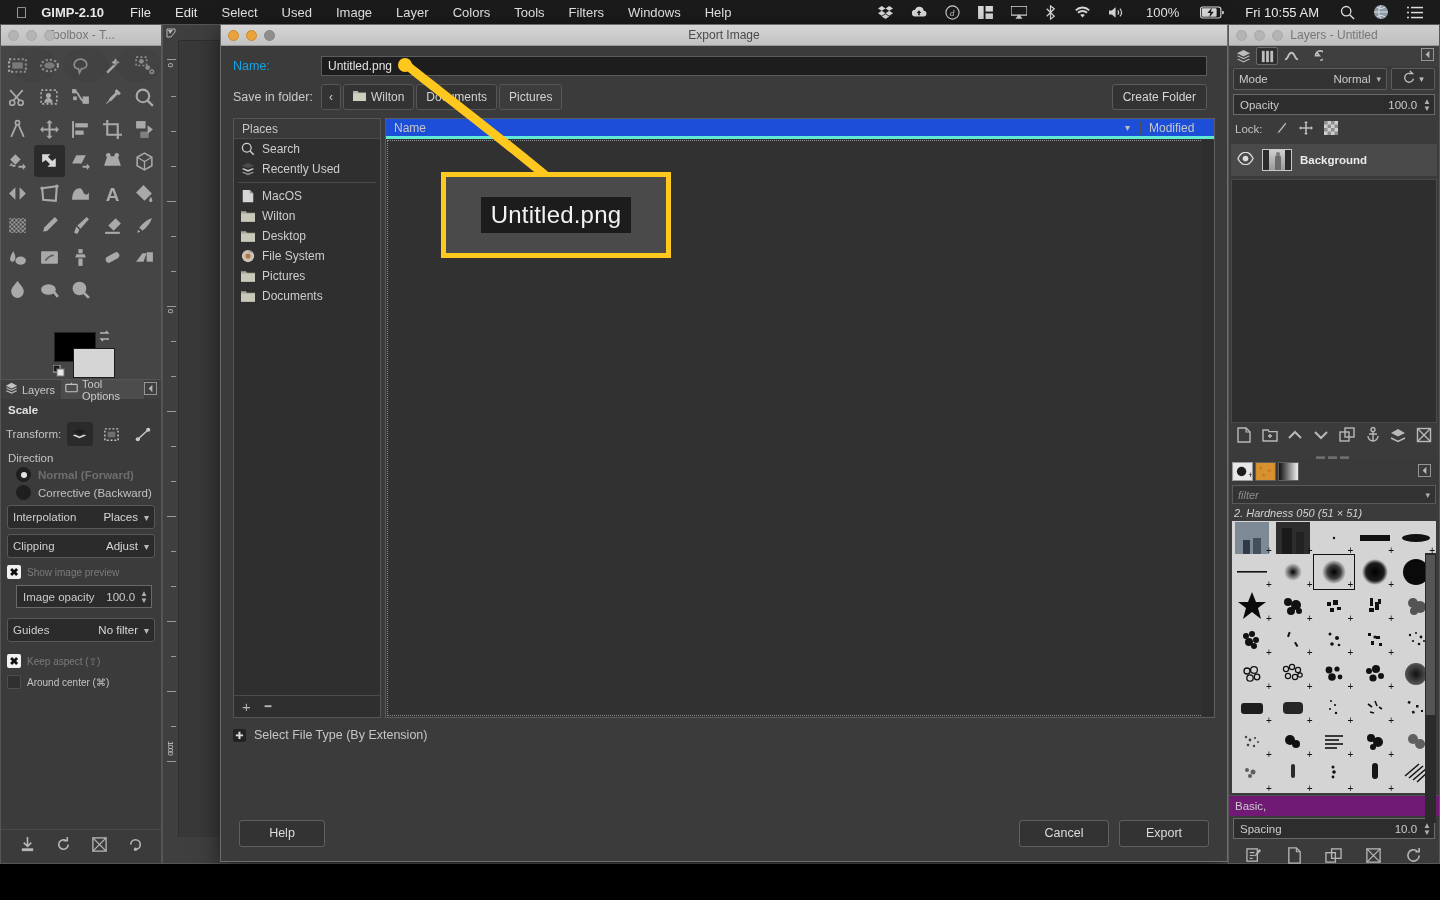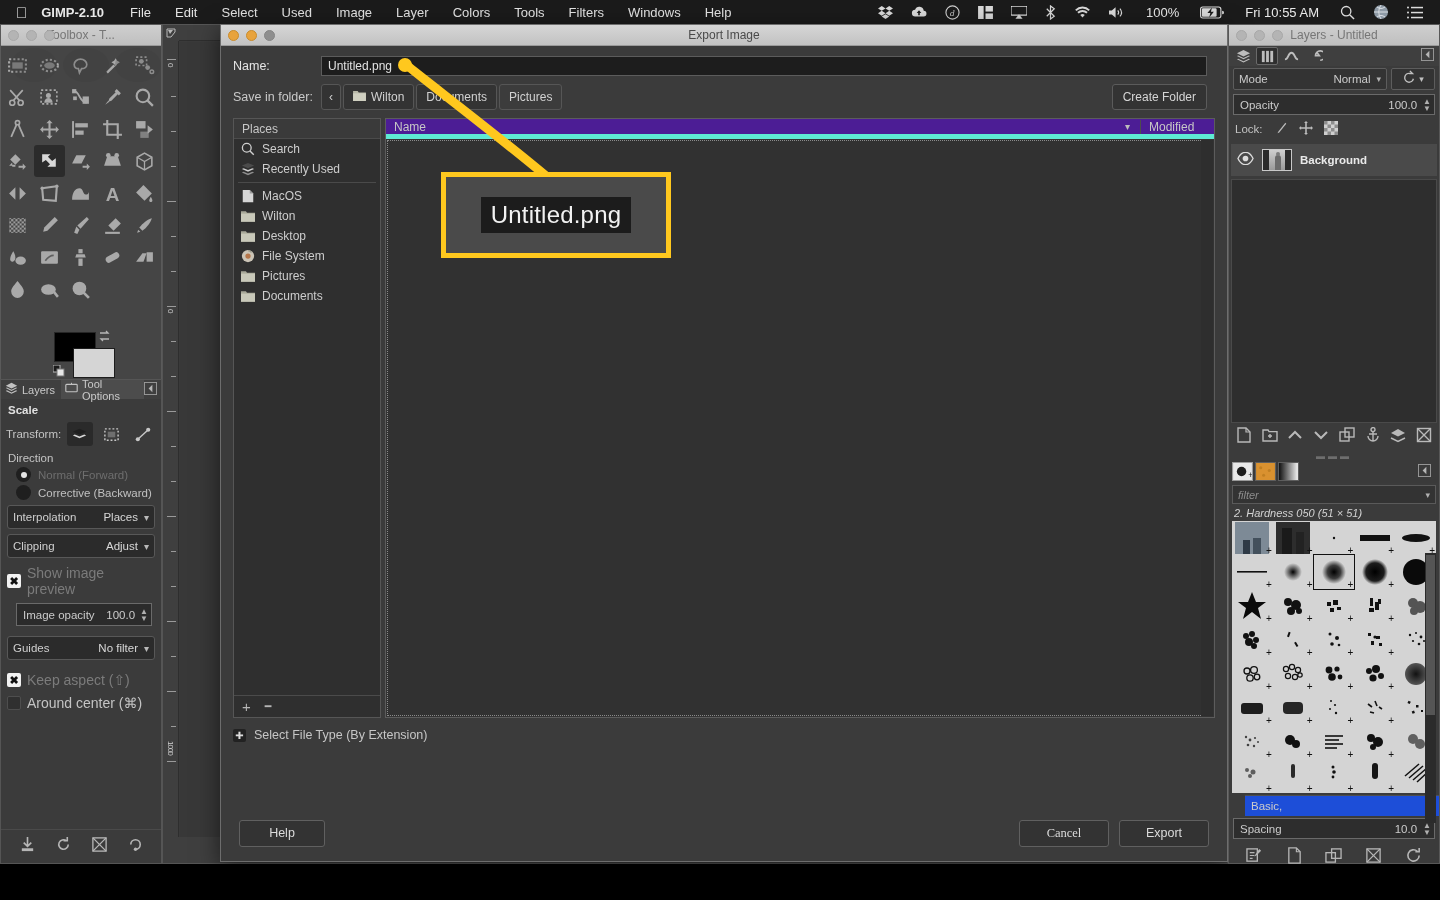--- a/index.html
+++ b/index.html
@@ -75,33 +75,33 @@
   .opt-title { font-weight: bold; color: #e0e0e0; font-size: 11.5px; margin: 1px 0 6px 2px; }
   .opt-row { display: flex; align-items: center; gap: 6px; margin-bottom: 6px; }
   .opt-label { color: #c4c4c4; }
   .tf-btn { width: 26px; height: 24px; display:flex; align-items:center; justify-content:center; border-radius:3px;}
   .tf-btn.sel { background: #2a2a2a; }
   .tf-btn svg { width:17px; height:17px; fill:#c8c8c8;}
   .radio-row { display:flex; align-items:center; gap:7px; margin: 3px 0 3px 10px; }
   .radio { width: 15px; height: 15px; border-radius:50%; background:#1f1f1f; display:flex; align-items:center; justify-content:center; }
   .radio i { width:6px; height:6px; border-radius:50%; background:#e3e3e3; display:block;}
   .radio-label { color:#6e6e6e; font-size:11.5px;}
-  .radio-label.on { color:#6e6e6e; }
+  .radio-label.on { color:#6e6e6e;font-weight:bold; }
   .radio-label.off { color:#c0c0c0; }
   .combo {
     display:flex; align-items:center; background:#2b2b2b; border:1px solid #585858;
     border-radius:3px; height:24px; padding: 0 5px; margin: 5px 1px; font-size:11.5px; color:#cfcfcf;
   }
   .combo .cval { margin-left:auto; color:#d8d8d8; }
   .combo .chev { margin-left:6px; color:#b9b9b9; font-size:10px; }
   .chk-row { display:flex; align-items:center; gap:6px; margin: 7px 0 6px 1px; }
   .chk { width:14px; height:14px; background:#f2f2f2; color:#101010; font-size:11px; font-weight:bold;
          display:flex; align-items:center; justify-content:center; border-radius:2px; }
   .chk.empty { background:#303030; border:1px solid #4e4e4e; color:transparent;}
-  .chk-label { color:#7b7b7b; font-size:14px;}
+  .chk-label { color:#7b7b7b; font-size:10px;}
   .chk-label.bright { color:#c4c4c4; }
   .spin {
     display:flex; align-items:center; background:#2b2b2b; border:1px solid #6a6a6a;
     height:23px; margin: 2px 4px 2px 10px; padding: 0 3px 0 6px; font-size:11.5px; color:#cbcbcb;
   }
   .spin .sval { margin-left:auto; }
   .spin .arrows { display:flex; flex-direction:column; margin-left:5px; color:#b0b0b0; font-size:8px; line-height:7px;}
   .bottomdockbar { position:absolute; bottom:0; left:0; width:100%; height:34px; background:#3b3b3b;
     display:flex; align-items:center; justify-content:space-around; padding: 0 8px; border-top:1px solid #4a4a4a;}
   .bottomdockbar svg { width:17px; height:17px; fill:#b6b6b6;}
@@ -124,21 +124,21 @@
   
   #dialog {
     position: absolute; left: 220px; top: 24px; width: 1008px; height: 838px;
     background: #3b3b3b; border: 1px solid #6d6d6d;
     box-shadow: 0 6px 22px rgba(0,0,0,.55);
   }
   .dlg-title { height: 21px; }
   .dlg-body { padding: 0; color: #c8c8c8; font-size: 12.5px; }
 
   .row-name { display:flex; align-items:center; padding: 10px 20px 4px 12px; }
-  .lbl-name { width: 88px; color:#e5e5e5; font-size:12.5px;}
+  .lbl-name { width: 88px; color:#0ea5e9; font-size:12.5px;}
   .name-input {
     flex:1; height: 20px; background:#1d1d1d; border:1px solid #5c5c5c;
     color:#e2e2e2; font-size:12px; padding: 0 6px; display:flex; align-items:center;
   }
   .row-folder { display:flex; align-items:center; padding: 4px 20px 8px 12px; }
   .lbl-folder { width: 88px; color:#c9c9c9; font-size:12.5px;}
   .crumbs { display:flex; align-items:center; gap:2px; }
   .crumb {
     height: 26px; background:#333; border:1px solid #565656; border-radius:3px;
     display:flex; align-items:center; gap:5px; padding: 0 9px; color:#d2d2d2; font-size:12px;
@@ -156,21 +156,21 @@
   }
   .places-head { height:20px; background:#3a3a3a; border-bottom:1px solid #4b4b4b;
      display:flex; align-items:center; padding-left:8px; color:#c6c6c6; font-size:12px; }
   .place-item { display:flex; align-items:center; gap:7px; height:20px; padding: 0 6px; color:#cdcdcd; font-size:12px; }
   .place-sep { height:1px; background:#4a4a4a; margin: 3px 4px; }
   .place-icn { width:15px; height:15px; display:flex;align-items:center;justify-content:center;}
   .place-icn svg { width:14px; height:14px; }
   .places-foot { margin-top:auto; height:22px; border-top:1px solid #4b4b4b; display:flex; align-items:center; gap:14px; padding-left:8px; color:#b6b6b6; font-size:15px;}
 
   .filelist { flex:1; margin-left:4px; background:#333; border:1px solid #5c5c5c; display:flex; flex-direction:column; position:relative;}
-  .fl-head { height:20px; display:flex; align-items:center; background:#4c1d95; border-bottom:5px solid #5eead4; color:#c7c7c7; font-size:12px;}
+  .fl-head { height:20px; display:flex; align-items:center; background:#1d4ed8; border-bottom:3px solid #5eead4; color:#c7c7c7; font-size:12px;}
   .fl-col-name { flex:1; padding-left:8px; display:flex; align-items:center;}
   .fl-sortchev { margin-left:auto; padding-right:10px; color:#bdbdbd; font-size:10px;}
   .fl-col-mod { width:74px; border-left:1px solid #4d4d4d; padding-left:8px; }
   .fl-body { flex:1; background:#313131; border:1px dotted #8a8a8a; margin:1px; }
   .fl-scroll { position:absolute; right:1px; top:21px; bottom:1px; width:12px; background:#2e2e2e; }
 
   .preview {
     width: 265px; margin-left:10px; background:#2b2b2b; border:1px solid #5c5c5c;
     display:flex; flex-direction:column; align-items:center;
   }
@@ -184,21 +184,21 @@
   .sqchk { width:13px; height:13px; background:#2d2d2d; border:1px solid #4f4f4f; border-radius:2px;}
   .expander { width:13px; height:13px; background:#222; border-radius:2px; color:#ddd; font-size:10px;
      display:flex; align-items:center; justify-content:center;}
   .ck-txt { color:#c6c6c6; font-size:12.5px; }
 
   .dlg-footer { position:absolute; left:0; bottom:0; width:100%; height:56px; padding: 0 18px;
      display:flex; align-items:center; }
   .dbtn { height:27px; min-width:90px; background:#333; border:1px solid #606060; border-radius:3px;
      display:flex; align-items:center; justify-content:center; color:#dcdcdc; font-size:12.5px;}
   .dbtn.help { min-width:86px; }
-  .dbtn.cancel { margin-left:auto;font-family:Liberation Serif, serif; }
+  .dbtn.cancel { margin-left:auto; }
   .dbtn.export { margin-left:10px; }
 
   
   #callout {
     position:absolute; left:441px; top:172px; width:230px; height:86px;
     border:5px solid #FFC81E; background:#4a4a4a; display:flex; align-items:center; justify-content:center;
     z-index: 40;
   }
   #callout .cotext {
     background:#1c1c1c; color:#f2f2f2; font-size:24px; padding: 4px 10px; letter-spacing: .2px;
@@ -242,22 +242,22 @@
       margin: 2px 3px; padding: 0 5px; color:#8d8d8d; font-size:11px; font-style:italic;}
   .filterbox .chev { margin-left:auto; color:#b0b0b0; font-style:normal; font-size:9px;}
   .brushlabel { color:#d2d2d2; font-size:11px; font-style:italic; padding: 1px 5px; }
   .brushgrid { margin: 1px 3px; background:#d4d4d4; height:272px; position:relative; overflow:hidden;
      display:grid; grid-template-columns: repeat(5,1fr); grid-auto-rows: 34px;}
   .bcell { position:relative; display:flex; align-items:center; justify-content:center;}
   .bcell.sel { outline:1px solid #111; }
   .bcell .plus { position:absolute; right:1px; bottom:0px; font-size:10px; color:#111; line-height:8px;}
   .brushscroll { position:absolute; right:3px; top:528px; width:11px; height:270px; background:#2b2b2b;}
   .brushscroll i { position:absolute; left:1px; top:2px; width:9px; height:160px; background:#555;}
-  .rd-foot-combo { display:flex; align-items:center; background:#1d4ed8; border-top:1px solid #4f4f4f;
-     height:21px; padding: 0 6px; font-size:11.5px; color:#cbcbcb; margin: 2px 0 0 16px;}
+  .rd-foot-combo { display:flex; align-items:center; background:#701a75; border-top:1px solid #4f4f4f;
+     height:21px; padding: 0 6px; font-size:11.5px; color:#cbcbcb; margin: 2px 0 0 0;}
   .rd-foot-combo .chev { margin-left:auto; font-size:9px;}
   .rd-bottombar { display:flex; align-items:center; justify-content:space-around; padding: 6px 6px; }
   .rd-bottombar svg { width:17px; height:17px; fill:#b6b6b6;}
 </style>
 </head>
 <body>
 
 <div id="root">
 
   <div class="menubar">

